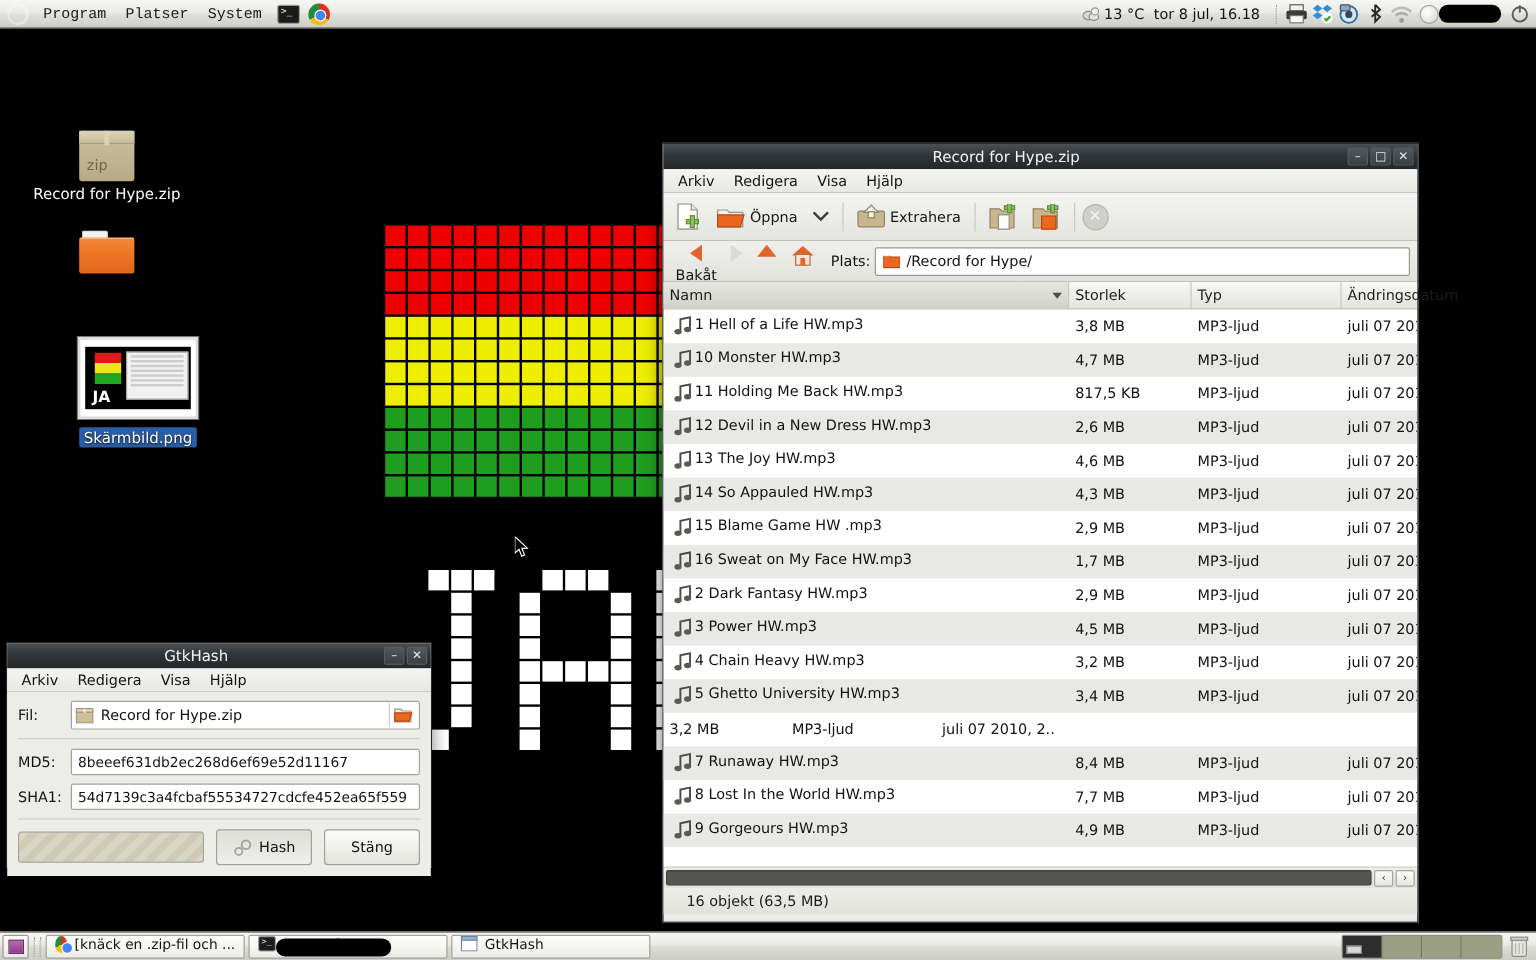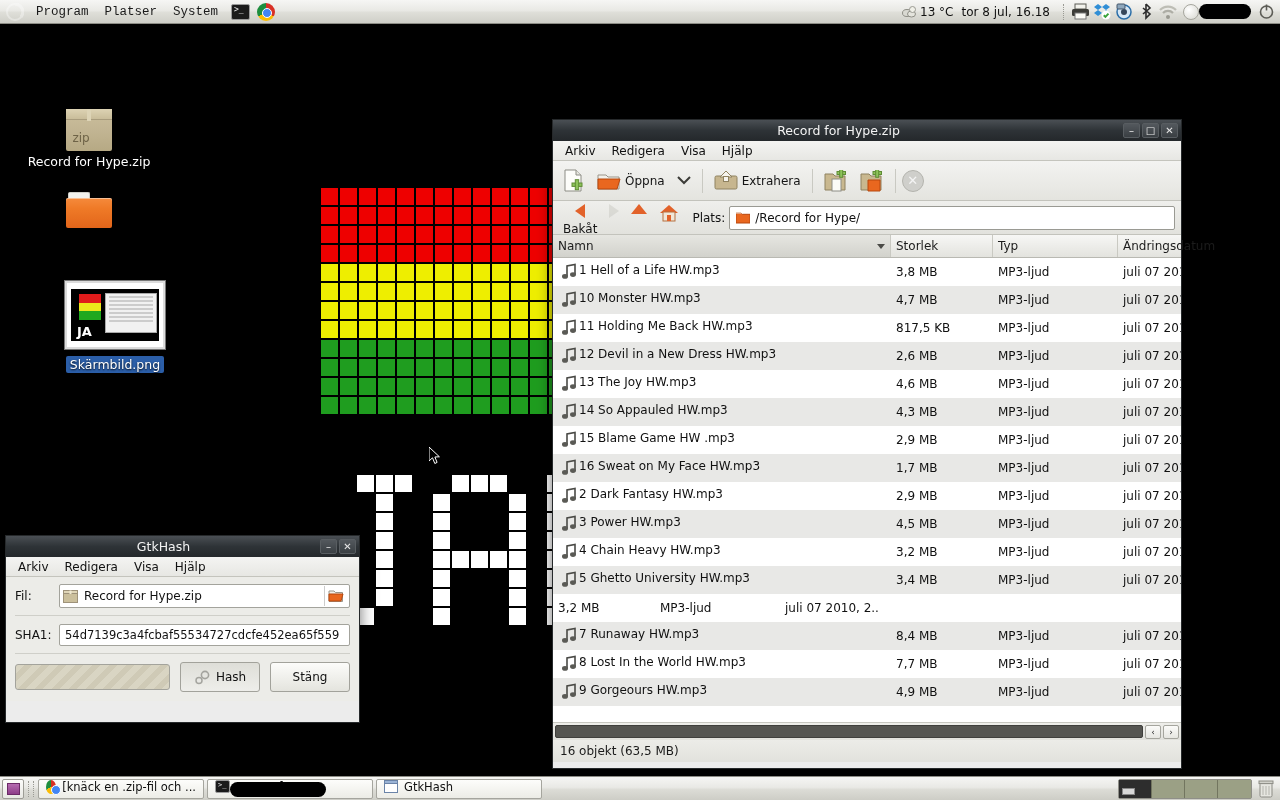--- a/index.html
+++ b/index.html
@@ -169,21 +169,21 @@
   .frow .type{flex:0 0 125px;padding-left:5px;}
   .frow .date{flex:1;padding-left:5px;overflow:hidden;white-space:nowrap;}
   .note-ico{width:18px;height:18px;position:relative;flex:0 0 18px;}
 
   .hscroll{height:18px;display:flex;align-items:center;padding:2px 2px;
      background:linear-gradient(to bottom,#eeeeea,#e1e1dc);border-top:1px solid #c7c7c0;}
   .hscroll .trough{flex:1;height:13px;background:#555551;border:1px solid #3f3f3c;border-radius:2px;}
   .hscroll .sb{width:16px;height:14px;margin-left:2px;border:1px solid #a5a59e;border-radius:2px;
      background:linear-gradient(to bottom,#fbfbf9,#e6e6e1);display:flex;align-items:center;justify-content:center;
      font-size:9px;color:#333;}
-  .statusbar{height:22px;display:flex;align-items:center;padding-left:7px;font-size:12px;color:#1b1b1b;
+  .statusbar{height:22px;display:flex;align-items:center;padding-left:19px;font-size:12px;color:#1b1b1b;
      background:linear-gradient(to bottom,#ececE8,#e2e2dd);}
 
   
   #gh{ left:5px; top:511px; width:355px; height:188px; }
   #gh .body{padding:7px 9px 9px 9px;background:#ececE8;}
   .gh-row{display:flex;align-items:center;gap:8px;margin-bottom:7px;}
   .gh-lbl{font-size:12px;color:#111;width:36px;}
   .gh-file{flex:1;height:24px;background:#fff;border:1px solid #a3a39c;border-radius:2px;
      display:flex;align-items:center;padding:0 3px;gap:6px;font-size:12px;color:#111;}
   .gh-file .filebtn{margin-left:auto;width:22px;height:20px;border-left:1px solid #ccc;
@@ -1049,20 +1049,24 @@
           <span class="filebtn">
             <svg width="16" height="14" viewBox="0 0 16 14">
                 <path d="M1 2 h5 l1.4 1.5 h7.1 v9 h-13.5z" fill="#f2f0ea" stroke="#9a958a"></path>
                 <path d="M1 5 h14 l-2 7 h-12z" fill="#e9671f" stroke="#b8480f"></path>
               </svg>
           </span>
         </div>
       </div>
       <div class="gh-sep"></div>
       <div class="gh-row">
+        <span class="gh-lbl">MD5:</span>
+        <div class="gh-input">8beeef631db2ec268d6ef69e52d11167</div>
+      </div>
+      <div class="gh-row">
         <span class="gh-lbl">SHA1:</span>
         <div class="gh-input">54d7139c3a4fcbaf55534727cdcfe452ea65f559</div>
       </div>
       <div class="gh-sep"></div>
       <div class="gh-btnrow">
         <div class="gh-progress"></div>
         <div class="gh-btn pressed">
           <span class="gear-ico">
             <svg width="17" height="15" viewBox="0 0 17 15">
                 <circle cx="11" cy="5" r="3.6" fill="none" stroke="#6e6e68" stroke-width="1.6"></circle>

